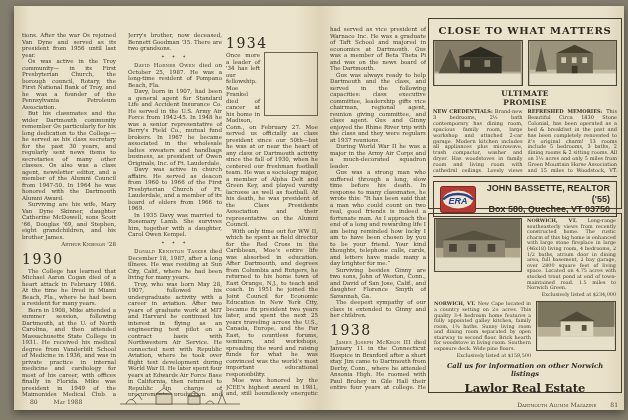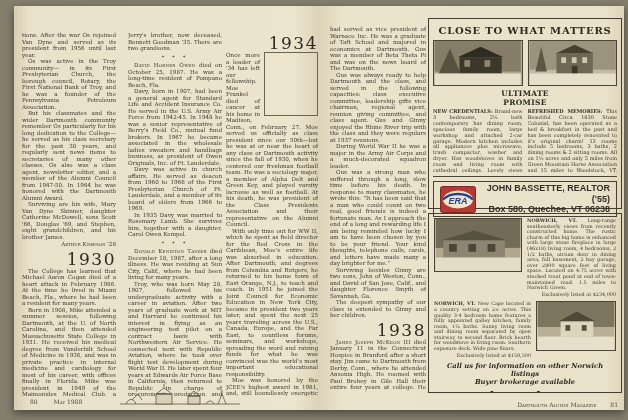--- a/index.html
+++ b/index.html
@@ -18,21 +18,21 @@
     position:absolute; top:26px; height:364px; overflow:hidden;
     text-align:justify; font-size:5.6px; line-height:6.5px; color:#3c372c;
   }
   #col1{left:8px;  width:94px;}
   #col2{left:114px; width:94px;}
   #col3{left:212px; width:92px;}
   #col4{left:316px; width:96px; top:20px; height:366px;}
   .obit-p{ text-indent:6px; }
   .obit-p.cont{ text-indent:0; }
   .sc{ font-variant:small-caps; letter-spacing:.2px; }
-  .year-heading{ text-align:right; font-size:17px; line-height:12px; margin:5px 0 3px; letter-spacing:1.5px; color:#2f2b22; text-indent:0;}
+  .year-heading{ text-align:left; font-size:14px; line-height:12px; margin:5px 0 3px; letter-spacing:1.5px; color:#2f2b22; text-indent:0;}
   .signature{ text-align:right; font-variant:small-caps; margin:1px 0 2px; }
   .divider{ text-align:center; font-size:4px; letter-spacing:3px; margin:2px 0; color:#5a5444; }
   .portrait{
     float:right; width:54px; height:64px; margin:0 0 3px 4px;
     background:
       radial-gradient(ellipse 15px 19px at 50% 36%, #d9d0b9 0%, #c2b69b 55%, rgba(0,0,0,0) 60%),
       linear-gradient(180deg,#8e8672 0%,#7b745f 52%,#35migr 0) no-repeat,
       linear-gradient(180deg,#938b76 0%,#7b745f 52%,#2e2b23 56%,#26241d 100%);
     border:0.5px solid #6b6450;
   }
@@ -191,21 +191,21 @@
 
       <div class="contact-box">
         <svg class="era-logo" viewBox="0 0 36 27">
           <rect x="0.5" y="0.5" width="35" height="26" rx="2" fill="#b43a32" stroke="#7e2823"></rect>
           <ellipse cx="18" cy="13.5" rx="15" ry="9" fill="#ece5d2"></ellipse>
           <path d="M3,13.5 C10,6 26,6 33,13.5" fill="none" stroke="#27418c" stroke-width="2.5"></path>
           <text x="18" y="17.5" text-anchor="middle" font-size="9" font-style="italic" font-weight="bold" fill="#27418c" font-family="Liberation Sans, sans-serif">ERA</text>
         </svg>
         <div class="contact-text">
           <div>JOHN BASSETTE, REALTOR ('55)</div>
-          <div>Box 580, Quechee, VT 06238</div>
+          <div>Box 580, Quechee, VT 03750</div>
         </div>
       </div>
     </div>
 
     <div class="ad" id="ad-lawlor">
       <div class="l-row1">
         <div class="l-photo1">
           <svg viewBox="0 0 88 54">
             <rect width="88" height="54" fill="#b0a78d"></rect>
             <rect width="88" height="30" fill="#726b57"></rect>
@@ -235,21 +235,20 @@
             <rect x="24" y="20" width="34" height="16" fill="#ddd6bf"></rect>
             <polygon points="22,20 41,10 60,20" fill="#4f4938"></polygon>
             <rect x="29" y="24" width="5" height="6" fill="#57513f"></rect>
             <rect x="46" y="24" width="5" height="6" fill="#57513f"></rect>
             <rect x="0" y="36" width="80" height="14" fill="#e6dfc9"></rect>
           </svg>
         </div>
       </div>
 
       <div class="tagline first">Call us for information on other Norwich listings</div>
-      <div class="tagline">Buyer brokerage available</div>
       <div class="lawlor-name">Lawlor Real Estate</div>
 
     </div>
 
     <div class="footer-right">
       <span>Dartmouth Alumni Magazine</span>
       <span class="pnum">81</span>
     </div>
   </div>
 </div>

